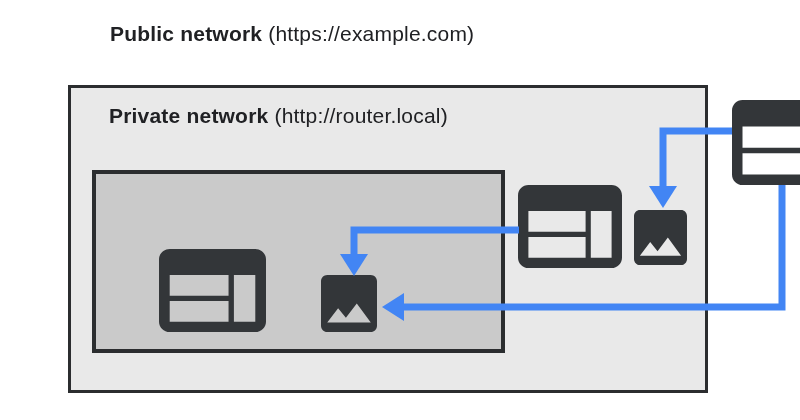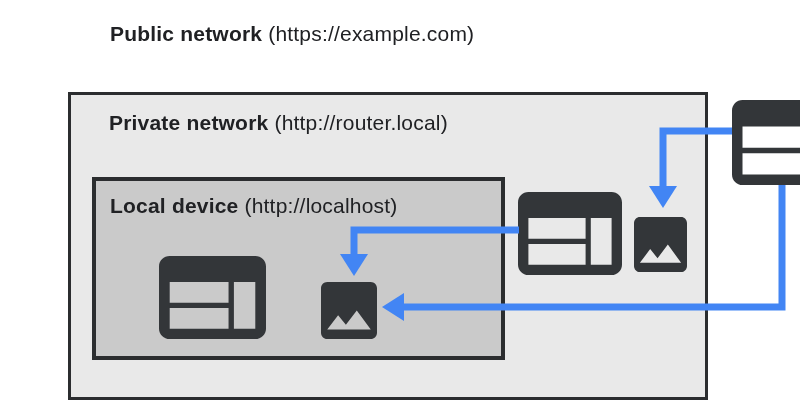--- a/index.html
+++ b/index.html
@@ -29,21 +29,21 @@
     white-space:nowrap;
     color:var(--text,#202124);
   }
   .label .bold{font-weight:700;}
   .box{
     position:absolute;
     box-sizing:border-box;
     border:3px solid var(--border-dark,#2b2d2f);
   }
   .private-box{
-    left:21px;top:92px;width:640px;height:308px;
+    left:21px;top:85px;width:640px;height:308px;
     background:var(--private-bg,#e9e9e9);
   }
   .local-box{
     left:21px;top:82px;width:413px;height:183px;
     border-width:4px;
     background:var(--local-bg,#cacaca);
   }
   .icon{position:absolute;display:block;}
   .icon svg{display:block;width:100%;height:100%;}
   .icon path{fill:var(--icon-dark,#333639);}
@@ -74,23 +74,20 @@
   <div class="label" style="left:63px;top:21px;">
     <span class="bold">Public network</span><span> (https://example.com)</span>
   </div>
 
   <div class="box private-box">
     <div class="label" style="left:38px;top:15px;">
       <span class="bold">Private network</span><span> (http://router.local)</span>
     </div>
 
     <div class="box local-box">
-      <div class="label" style="left:14px;top:12px;">
-        <span class="bold">Local device</span><span> (http://localhost)</span>
-      </div>
 
       <span class="icon web-local">
         <svg viewBox="2 4 20 16" preserveAspectRatio="none" aria-hidden="true">
           <path fill-rule="evenodd" d="M20 4H4c-1.1 0-2 .9-2 2v12c0 1.1.9 2 2 2h16c1.1 0 2-.9 2-2V6c0-1.1-.9-2-2-2zm-5 14H4v-4h11v4zm0-5H4V9h11v4zm5 5h-4V9h4v9z"></path>
         </svg>
       </span>
 
       <span class="icon img-local">
         <svg viewBox="3 3 18 18" preserveAspectRatio="none" aria-hidden="true">
           <path fill-rule="evenodd" d="M21 19V5c0-1.1-.9-2-2-2H5c-1.1 0-2 .9-2 2v14c0 1.1.9 2 2 2h14c1.1 0 2-.9 2-2zM8.5 13.5l2.5 3.01L14.5 12l4.5 6H5l3.5-4.5z"></path>

